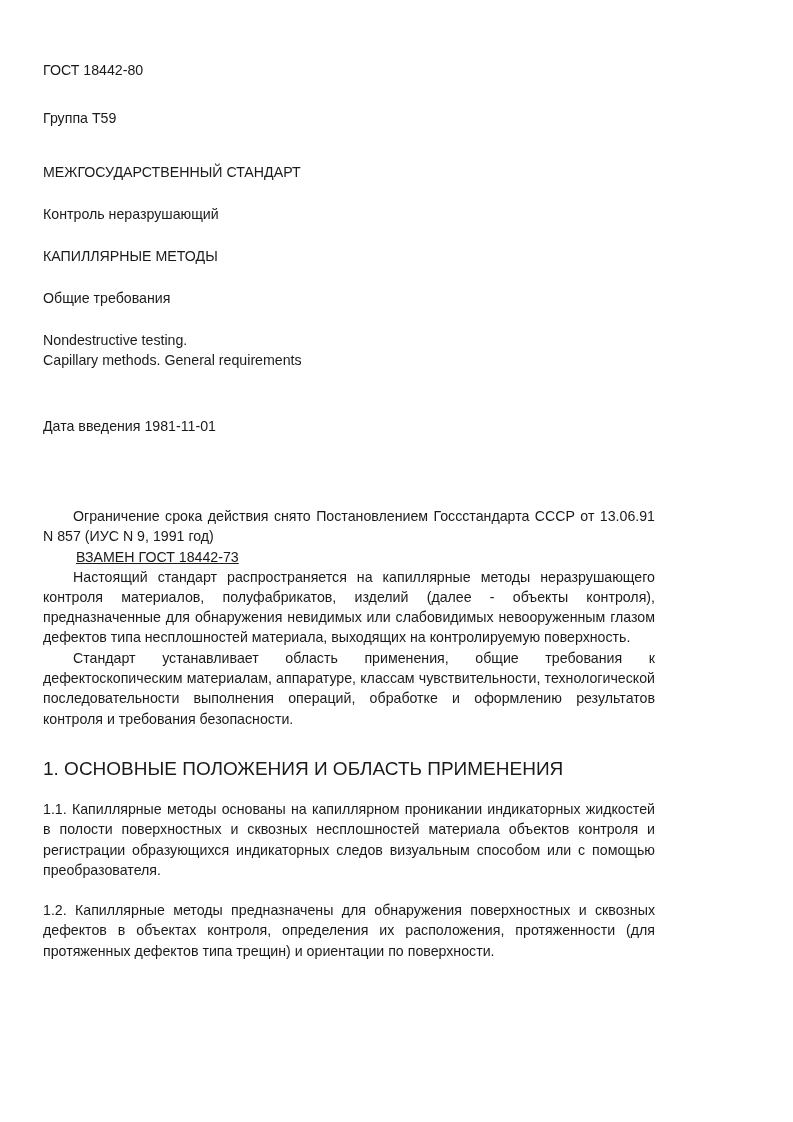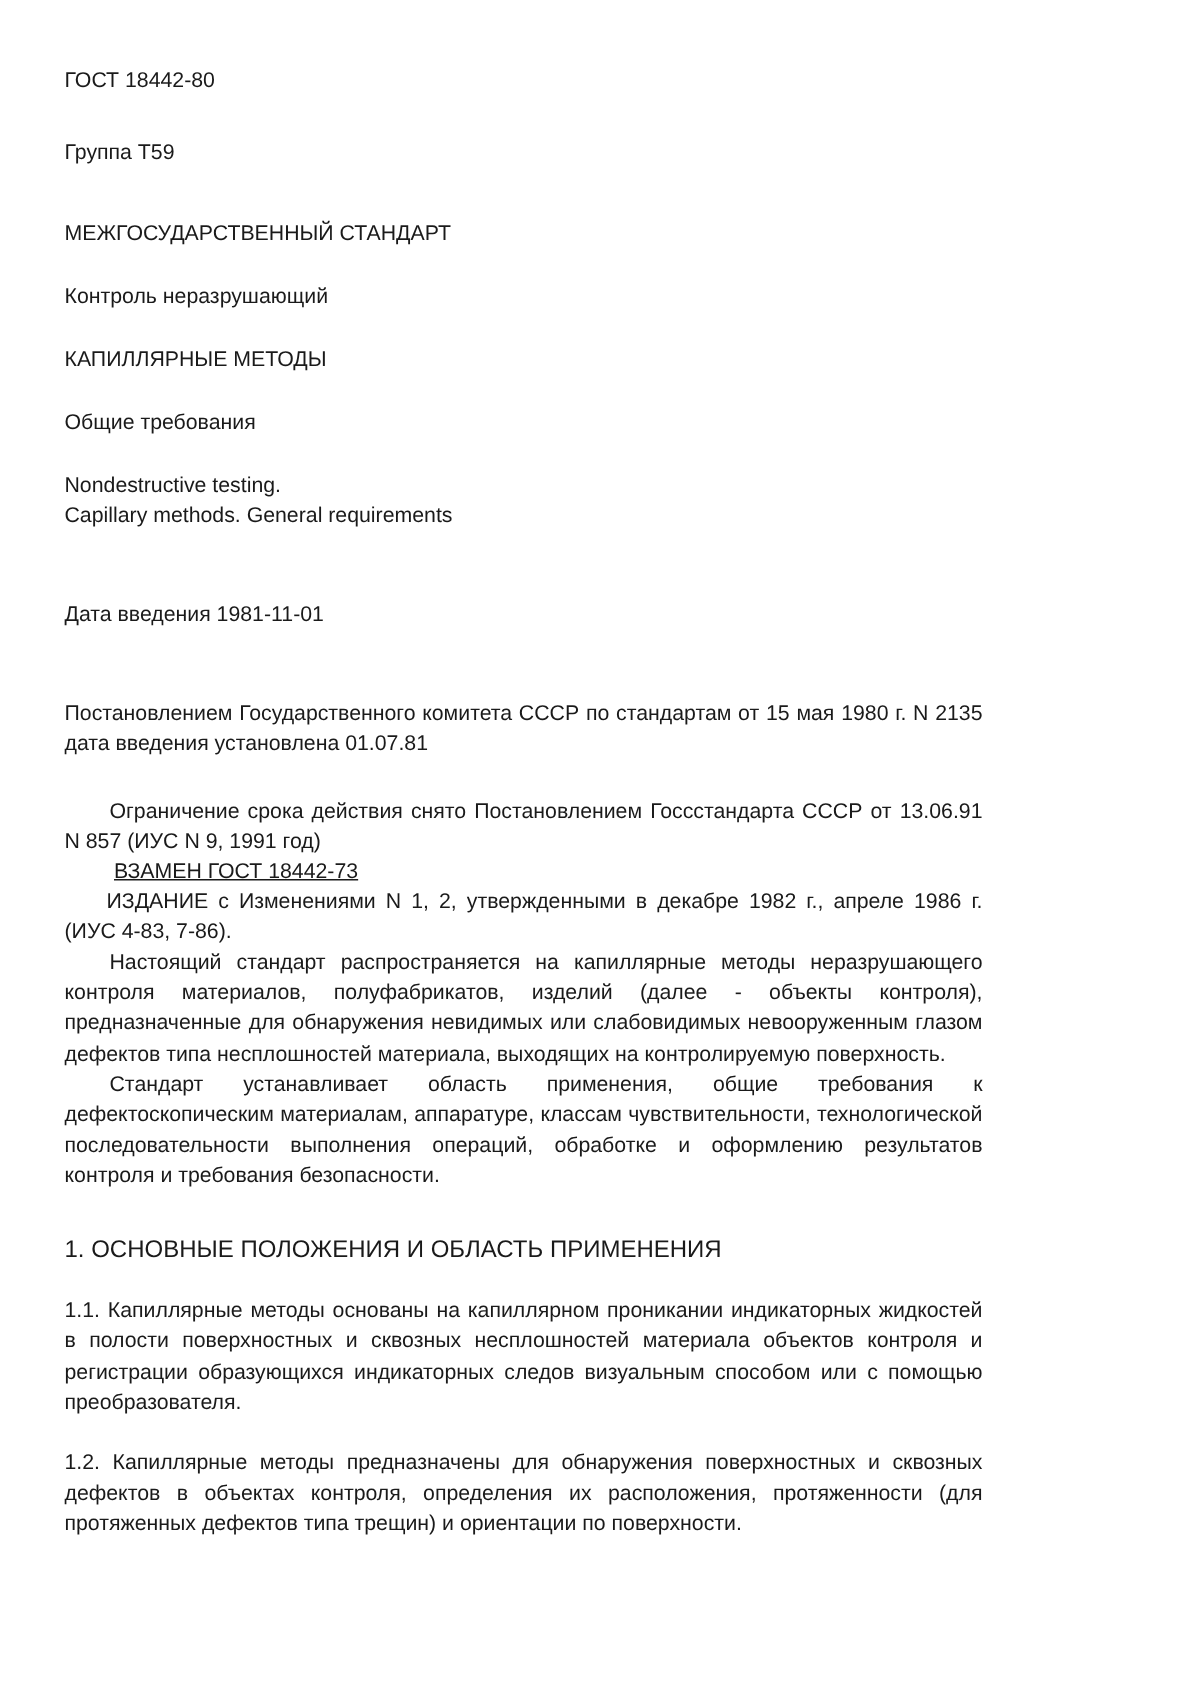--- a/index.html
+++ b/index.html
@@ -16,21 +16,21 @@
     position: relative;
     width: 793px;
     height: 1122px;
     background: #ffffff;
     overflow: hidden;
     box-sizing: border-box;
   }
   .content {
     position: absolute;
     left: 43px;
-    top: 0;
+    top: 16px;
     width: 612px;
   }
   .line {
     font-size: 14.2px;
     line-height: 20px;
     white-space: pre;
   }
   .spacer-20 { height: 20px; }
   .spacer-22 { height: 22px; }
   .spacer-24 { height: 24px; }
@@ -45,21 +45,21 @@
     line-height: 20.3px;
     text-align: justify;
     text-justify: inter-word;
     margin: 0;
     hyphens: none;
   }
   .para.indent {
     text-indent: 30px;
   }
   .heading {
-    font-size: 16px;
+    font-size: 19px;
     line-height: 20px;
     margin: 0;
     white-space: pre;
   }
   .subline {
     font-size: 14.2px;
     line-height: 20px;
     margin: 0;
     white-space: pre;
     text-decoration: underline;
@@ -100,29 +100,27 @@
 
     <div class="line">Nondestructive testing.</div>
     <div class="line">Capillary methods. General requirements</div>
 
     <div class="spacer-46"></div>
 
     <div class="line">Дата введения 1981-11-01</div>
 
     <div class="spacer-46"></div>
 
-    <p class="para">Постановлением Государственного комитета СССР по стандартам от 15 мая 1980 г. N 2135 дата введения установлена 01.07.81</p>
 
     <div class="spacer-24"></div>
 
     <p class="para indent">Ограничение срока действия снято Постановлением Госсстандарта СССР от 13.06.91 N 857 (ИУС N 9, 1991 год)</p>
 
     <div class="subline ind-33">ВЗАМЕН ГОСТ 18442-73</div>
 
-    <p class="para" style="text-indent:28px;">ИЗДАНИЕ с Изменениями N 1, 2, утвержденными в декабре 1982 г., апреле 1986 г. (ИУС 4-83, 7-86).</p>
 
     <p class="para indent">Настоящий стандарт распространяется на капиллярные методы неразрушающего контроля материалов, полуфабрикатов, изделий (далее - объекты контроля), предназначенные для обнаружения невидимых или слабовидимых невооруженным глазом дефектов типа несплошностей материала, выходящих на контролируемую поверхность.</p>
 
     <p class="para indent">Стандарт устанавливает область применения, общие требования к дефектоскопическим материалам, аппаратуре, классам чувствительности, технологической последовательности выполнения операций, обработке и оформлению результатов контроля и требования безопасности.</p>
 
     <div class="spacer-30"></div>
 
     <div class="heading">1. ОСНОВНЫЕ ПОЛОЖЕНИЯ И ОБЛАСТЬ ПРИМЕНЕНИЯ</div>
 
     <div class="spacer-20"></div>

